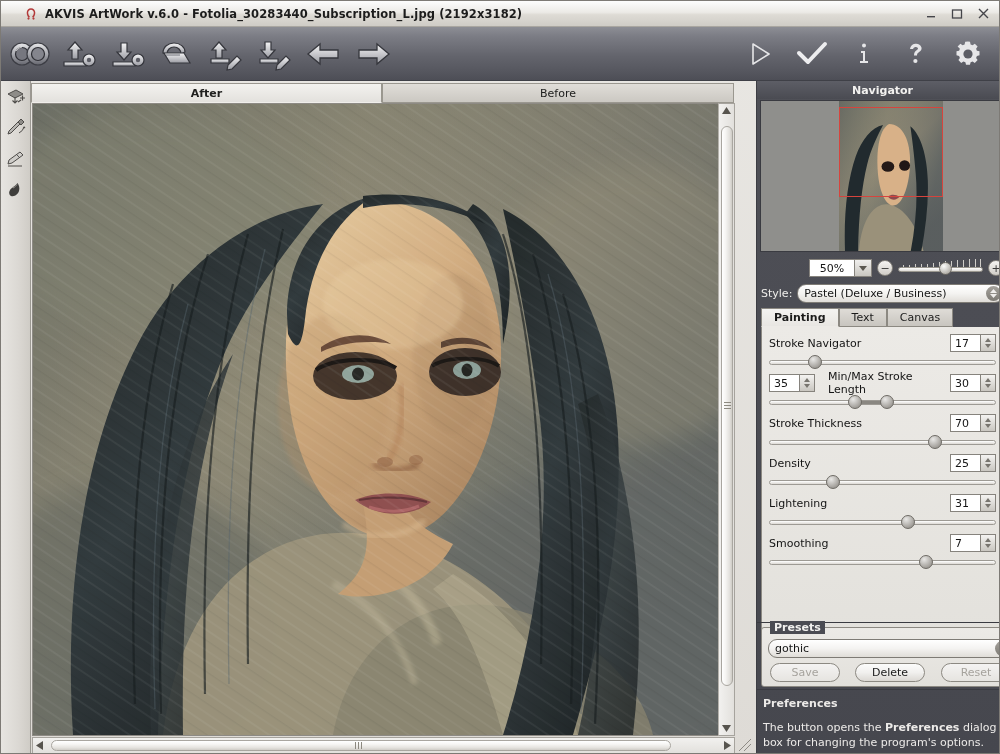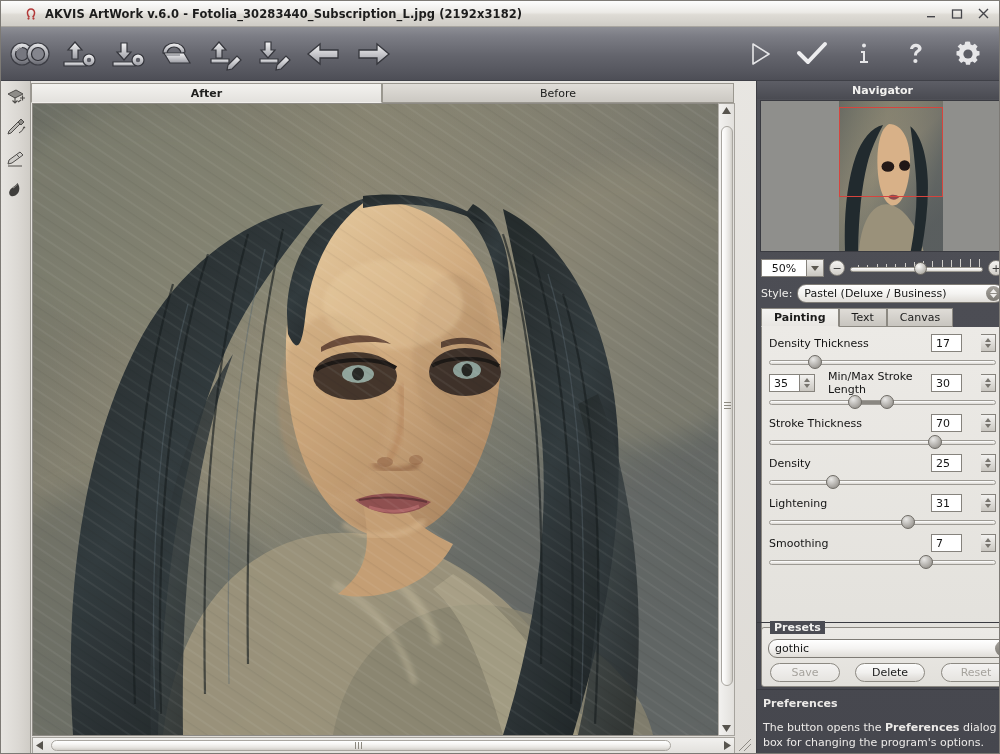--- a/index.html
+++ b/index.html
@@ -143,21 +143,21 @@
     position: absolute; left: 78px; top: 6px; width: 104px; height: 90px;
     border: 1px solid #d6443d; box-sizing: border-box;
   }
 
   #zoomrow {
     margin: 6px 4px 0 4px; height: 20px; display: flex; align-items: center; gap: 5px;
   }
   .field {
     background: #ffffff; border: 1px solid #86837d;
     display: flex; align-items: center; justify-content: center;
-    font-size: 11px; color: #151515;
+    font-size: 11px; color: #151515; margin-left: 48px;
   }
   #zoom-field { width: 46px; height: 18px; justify-content: center; }
   .dropbtn {
     width: 17px; height: 18px; border: 1px solid #86837d; border-left: none;
     background: linear-gradient(#f0efed,#c9c6c0);
     display: flex; align-items: center; justify-content: center;
   }
   .circbtn {
     width: 16px; height: 16px; border-radius: 50%;
     background: linear-gradient(#f6f5f3,#cfccc6);
@@ -215,21 +215,21 @@
     display: flex; align-items: center; padding-left: 4px; font-size: 11px; color: #141414;
   }
   .spin {
     width: 15px; height: 18px; border: 1px solid #86837d; border-left: none;
     background: linear-gradient(#f4f3f1,#c9c6c0);
     display: flex; flex-direction: column; align-items: center; justify-content: center; gap: 2px;
   }
   .spin i { display:block; width:0;height:0;border-left:3px solid transparent;border-right:3px solid transparent; }
   .spin i.up { border-bottom:4px solid #77746e; }
   .spin i.dn { border-top:4px solid #77746e; }
-  .right { margin-left: auto; display: flex; gap: 19px; }
+  .right { margin-left: auto; display: flex; }
   .slider { position: relative; height: 16px; margin: 1px 0 3px 0; }
   .slider .track {
     position: absolute; left: 0; right: 0; top: 6px; height: 5px; border-radius: 3px;
     background: linear-gradient(#ffffff,#dcd9d4); border: 1px solid #9d9a94;
   }
   .slider .thumb {
     position: absolute; top: 1px; width: 14px; height: 14px; border-radius: 50%;
     background: radial-gradient(circle at 35% 28%, #e9e8e6, #a8a5a0 65%, #84817b 100%);
     border: 1px solid #6e6b65;
   }
@@ -713,21 +713,21 @@
 
     <div id="panel-tabs">
       <div class="ptab active">Painting</div>
       <div class="ptab">Text</div>
       <div class="ptab">Canvas</div>
     </div>
 
     <div id="settings">
 
       <div class="srow">
-        <span class="slabel">Density Thickness</span>
+        <span class="slabel">Stroke Navigator</span>
         <span class="right">
           <span class="numfield">17</span>
           <span class="spin">
               <i class="up"></i>
               <i class="dn"></i>
             </span>
         </span>
       </div>
       <div class="slider">
         <div class="track"></div>

